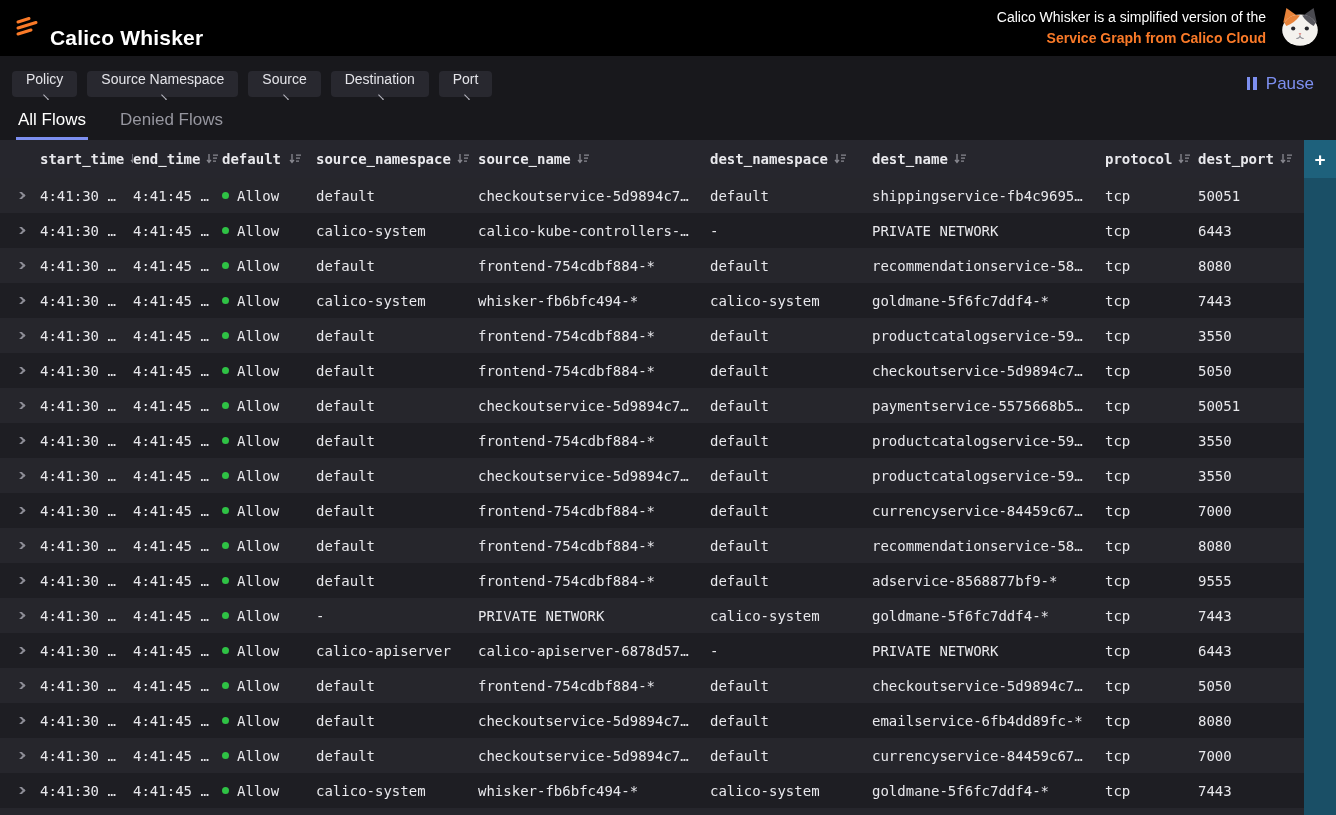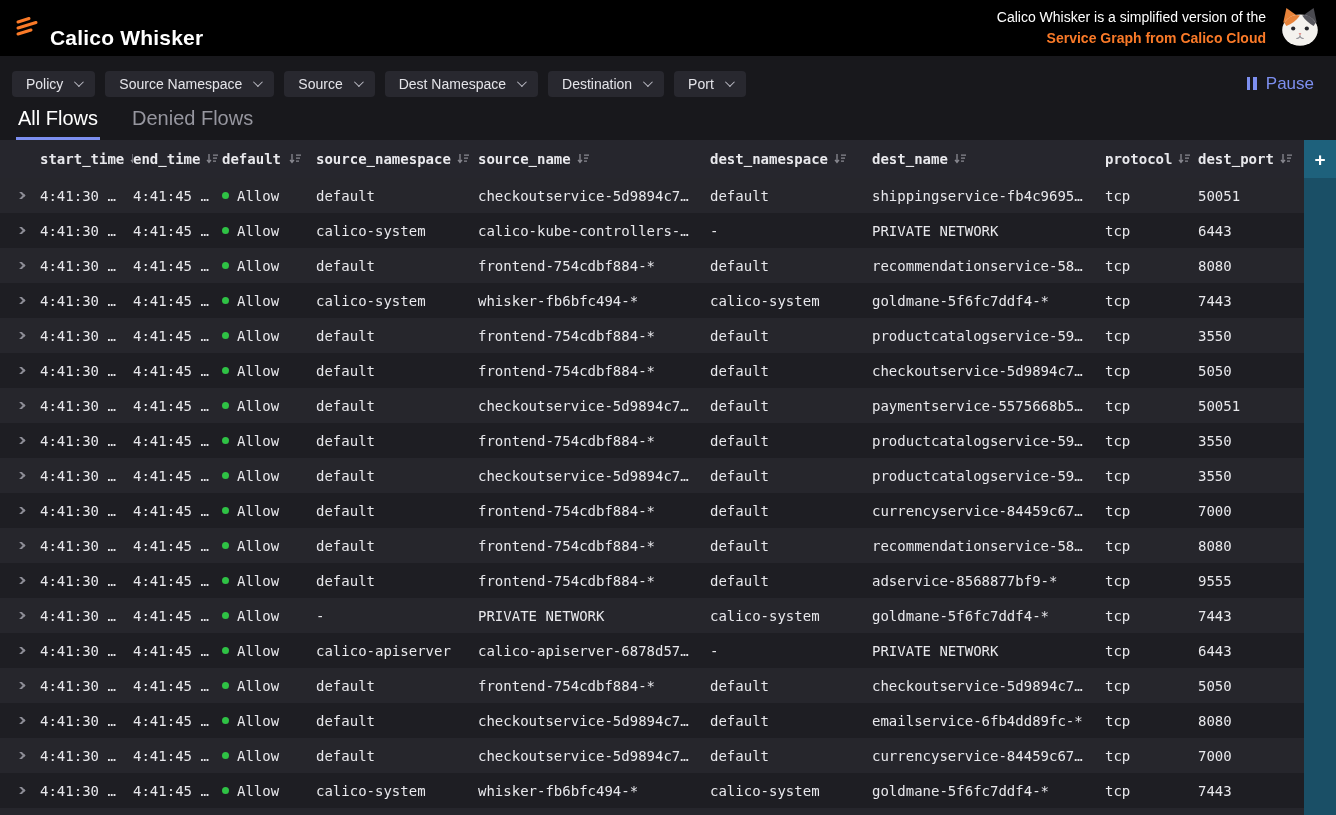--- a/index.html
+++ b/index.html
@@ -13,31 +13,31 @@
   .brand-title { color:#fff; font-size:21px; font-weight:bold; letter-spacing:.2px;margin-top:20px; }
   .topbar-right { margin-left:auto; display:flex; align-items:center; gap:12px; }
   .tagline { text-align:right; font-size:14px; color:#fff; line-height:21px; }
   .tagline-link { color:var(--accent-orange,#fa7a28); font-weight:bold; cursor:pointer; text-decoration:none; display:inline-block; }
   .mascot { width:44px; height:44px; }
 
   
   .filterbar { display:flex; align-items:center; gap:10px; padding:12px 12px 8px 12px; height:51px; }
   .filter-btn { display:flex; align-items:center; gap:11px; background:#28282f; color:#e4e4e9;
     font-family:"Liberation Sans", sans-serif; font-size:14px; padding:0 14px; height:26px;
-    border-radius:4px; border:none; cursor:pointer; }
+    border-radius:4px; border:none; cursor:pointer;flex-direction:column; }
   .caret { width:7px; height:7px; border-right:1.6px solid #b9b9c2; border-bottom:1.6px solid #b9b9c2;
     transform:rotate(45deg) translateY(-2px); }
   .pause-btn { margin-left:auto; display:flex; align-items:center; gap:9px; background:none; border:none;
     color:var(--accent-blue,#7d8ff0); font-size:17px; cursor:pointer; padding:0 10px 0 0; }
   .pause-icon { display:inline-flex; gap:3px; }
   .pause-icon i { width:3.5px; height:13px; background:var(--accent-blue,#7d8ff0); display:block; }
 
   
   .tabs { display:flex; gap:30px; padding:0 16px; height:33px; align-items:flex-end; }
-  .tab { font-size:20px; color:#96969f; padding:0 2px 7px 2px; cursor:pointer; border-bottom:3px solid transparent;margin-top:33px; }
+  .tab { font-size:17px; color:#96969f; padding:0 2px 7px 2px; cursor:pointer; border-bottom:3px solid transparent;margin-top:33px; }
   .tab.active { color:#fff; border-bottom-color:var(--accent-blue,#7d8ff0); }
 
   
   .flow-table { font-family:"DejaVu Sans Mono", monospace; font-size:14px; }
   .thead { display:flex; align-items:center; height:38px; width:1304px; background:#26262d; color:#fff; }
   .th { display:flex; align-items:center; gap:6px; font-weight:bold; cursor:pointer; overflow:hidden; white-space:nowrap; }
   .sort-icon { flex:0 0 auto; opacity:.85; }
   .tbody { width:1304px; }
   .tr { display:flex; align-items:center; height:35px; width:1304px; cursor:pointer; }
   .tr:nth-child(odd) { background:#26262c; }
@@ -103,24 +103,20 @@
     <button class="filter-btn">
       <span>Policy</span>
       <span class="caret"></span>
     </button>
     <button class="filter-btn">
       <span>Source Namespace</span>
       <span class="caret"></span>
     </button>
     <button class="filter-btn">
       <span>Source</span>
-      <span class="caret"></span>
-    </button>
-    <button class="filter-btn">
-      <span>Dest Namespace</span>
       <span class="caret"></span>
     </button>
     <button class="filter-btn">
       <span>Destination</span>
       <span class="caret"></span>
     </button>
     <button class="filter-btn">
       <span>Port</span>
       <span class="caret"></span>
     </button>

